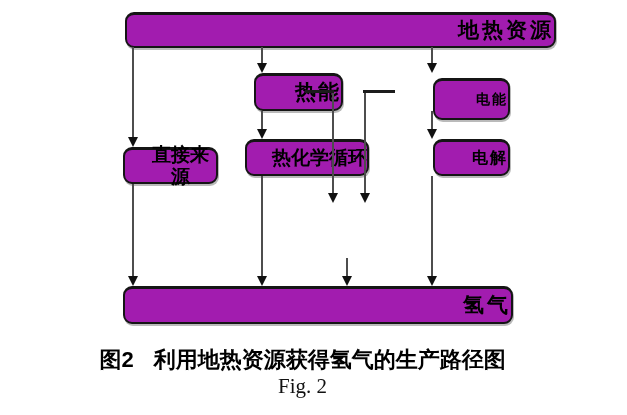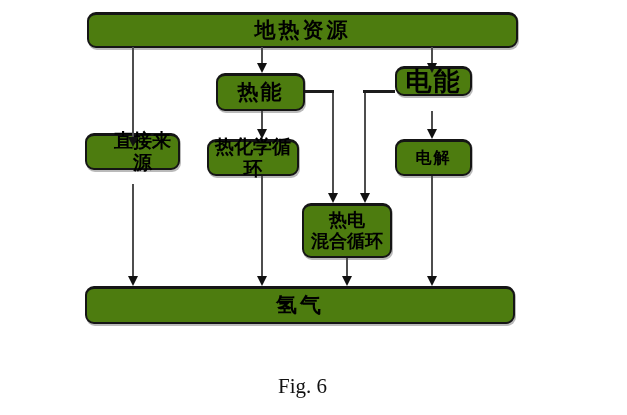--- a/index.html
+++ b/index.html
@@ -7,31 +7,32 @@
   #canvas {
     position: relative;
     width: 627px;
     height: 415px;
     background: #ffffff;
     overflow: hidden;
     font-family: "Liberation Sans", sans-serif;
   }
   .node {
     position: absolute;
-    background: #4d7c0f;
+    background: #a21caf;
     border: 2px solid #151515;
     border-top-width: 3px;
     border-radius: 9px;
     box-shadow: 1px 2px 0 rgba(130,130,130,0.55);
     display: flex;
     align-items: center;
-    justify-content: center;
+    justify-content: flex-end;
     text-align: center;
     color: #000;
     font-weight: 700;
+    margin-left: 38px;
   }
   .node .lbl { white-space: pre-line; line-height: 1.15; }
   .vline {
     position: absolute;
     width: 2px;
     background: #4d4d4d;
   }
   .hline {
     position: absolute;
     height: 3px;
@@ -56,26 +57,26 @@
     position: absolute;
     left: 0px; top: 374px; width: 605px;
     display: flex; justify-content: center; gap: 14px;
     font-size: 21px; font-weight: 400; color: #111;
     font-family: "Liberation Serif", serif;
     white-space: nowrap;
   }
   
   #n-geothermal     { left: 87px;  top: 12px;  width: 431px; height: 36px; font-size: 21px; letter-spacing: 3px; }
   #n-heat           { left: 216px; top: 73px;  width: 89px;  height: 38px; font-size: 21px; letter-spacing: 2px; }
-  #n-electric       { left: 395px; top: 66px;  width: 77px;  height: 30px; font-size: 26px; letter-spacing: 2px; }
-  #n-direct         { left: 85px;  top: 133px; width: 95px;  height: 37px; font-size: 19px; padding-left: 20px; }
-  #n-thermochemical { left: 207px; top: 139px; width: 92px; height: 37px; font-size: 19px; }
+  #n-electric       { left: 395px; top: 78px;  width: 77px;  height: 42px; font-size: 14px; letter-spacing: 2px; }
+  #n-direct         { left: 85px;  top: 147px; width: 95px;  height: 37px; font-size: 19px; padding-left: 20px; }
+  #n-thermochemical { left: 207px; top: 139px; width: 124px; height: 37px; font-size: 19px; }
   #n-electrolysis   { left: 395px; top: 139px; width: 77px;  height: 37px; font-size: 16px; letter-spacing: 2px; }
   #n-hybrid         { left: 302px; top: 203px; width: 90px;  height: 55px; font-size: 18px; }
-  #n-hydrogen       { left: 85px;  top: 286px; width: 430px; height: 38px; font-size: 21px; letter-spacing: 3px; }
+  #n-hydrogen       { left: 85px;  top: 286px; width: 390px; height: 38px; font-size: 21px; letter-spacing: 3px; }
 </style>
 </head>
 <body>
 
 <div id="canvas">
 
   <div class="node" id="n-geothermal">
     <span class="lbl">地热资源</span>
   </div>
   <div class="node" id="n-heat">
@@ -85,24 +86,20 @@
     <span class="lbl">电能</span>
   </div>
   <div class="node" id="n-direct">
     <span class="lbl">直接来源</span>
   </div>
   <div class="node" id="n-thermochemical">
     <span class="lbl">热化学循环</span>
   </div>
   <div class="node" id="n-electrolysis">
     <span class="lbl">电解</span>
-  </div>
-  <div class="node" id="n-hybrid">
-    <span class="lbl">热电
-混合循环</span>
   </div>
   <div class="node" id="n-hydrogen">
     <span class="lbl">氢气</span>
   </div>
 
   <div class="vline" style="left:132px; top:47px;  height:92px;"></div>
   <div class="vline" style="left:132px; top:184px; height:95px;"></div>
   <div class="vline" style="left:261px; top:47px;  height:19px;"></div>
   <div class="vline" style="left:261px; top:111px; height:21px;"></div>
   <div class="vline" style="left:261px; top:176px; height:103px;"></div>
@@ -121,17 +118,21 @@
   <div class="arrow-down" style="left:257px; top:63px;"></div>
   <div class="arrow-down" style="left:257px; top:129px;"></div>
   <div class="arrow-down" style="left:257px; top:276px;"></div>
   <div class="arrow-down" style="left:427px; top:63px;"></div>
   <div class="arrow-down" style="left:427px; top:129px;"></div>
   <div class="arrow-down" style="left:427px; top:276px;"></div>
   <div class="arrow-down" style="left:328px; top:193px;"></div>
   <div class="arrow-down" style="left:360px; top:193px;"></div>
   <div class="arrow-down" style="left:342px; top:276px;"></div>
 
+  <div class="caption-zh">
+    <span>图2</span>
+    <span>利用地热资源获得氢气的生产路径图</span>
+  </div>
   <div class="caption-en">
-    <span>Fig. 6</span>
+    <span>Fig. 2</span>
   </div>
 
 </div>
 
 </body></html>

